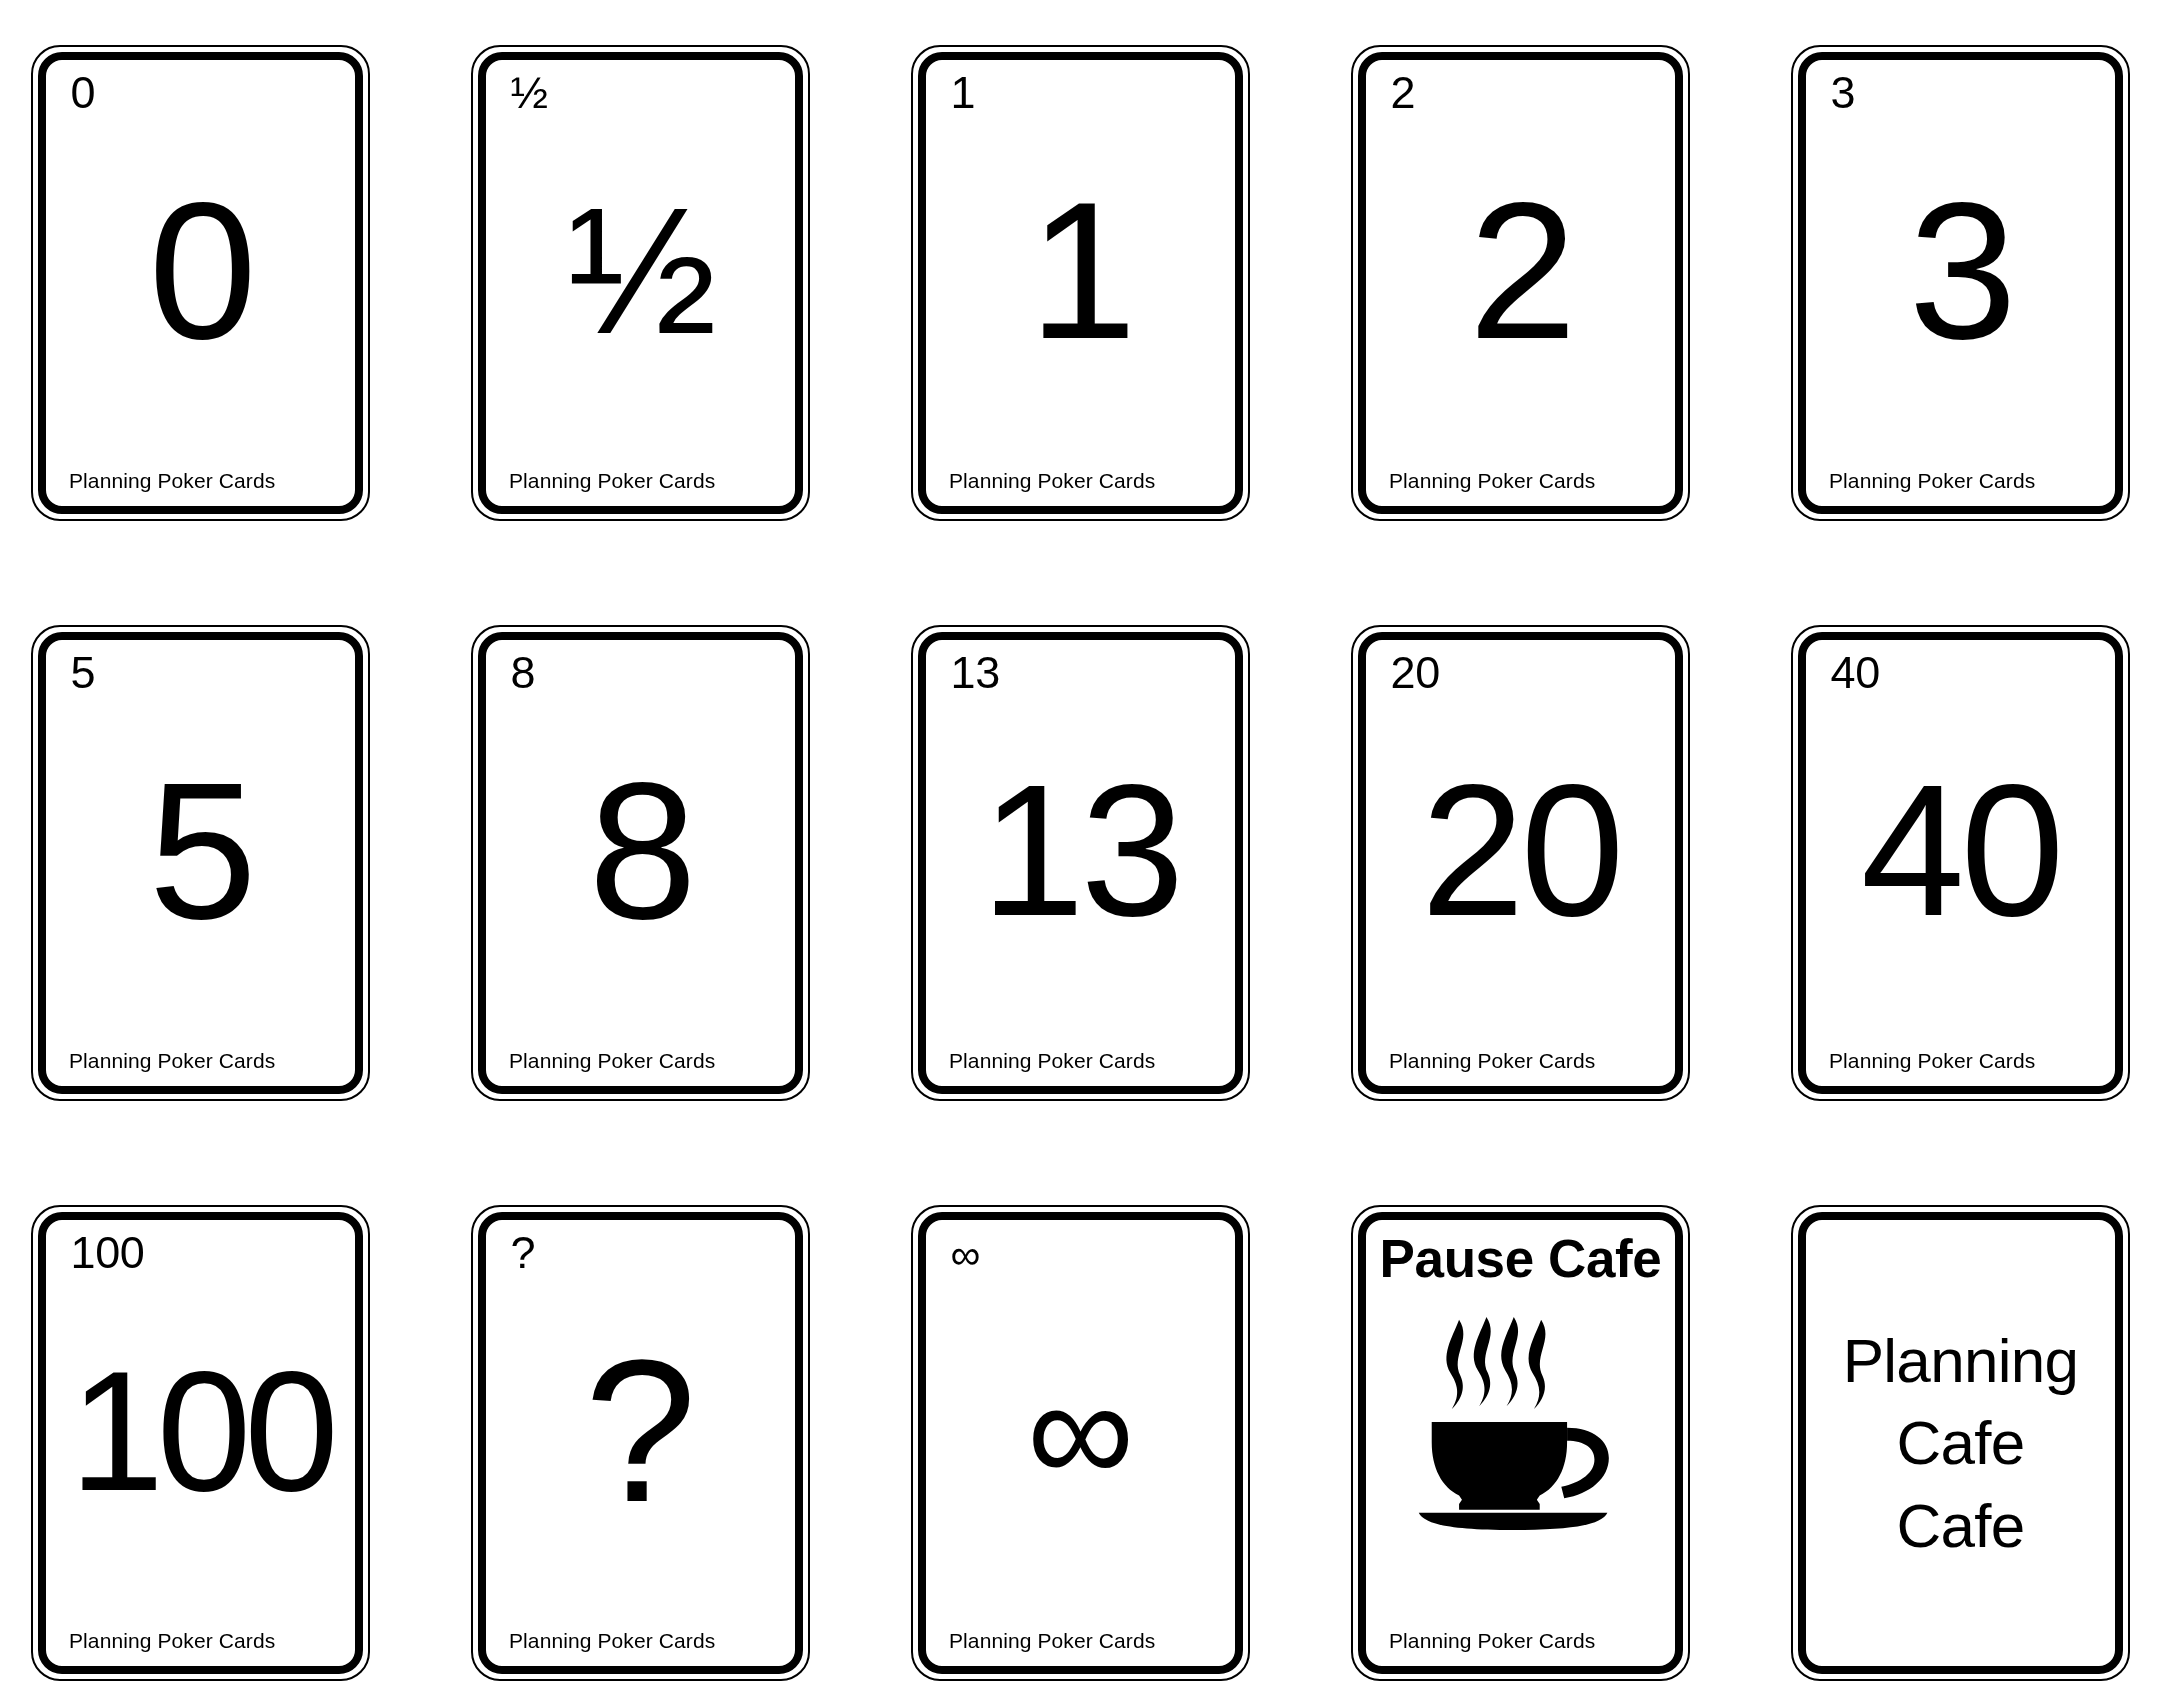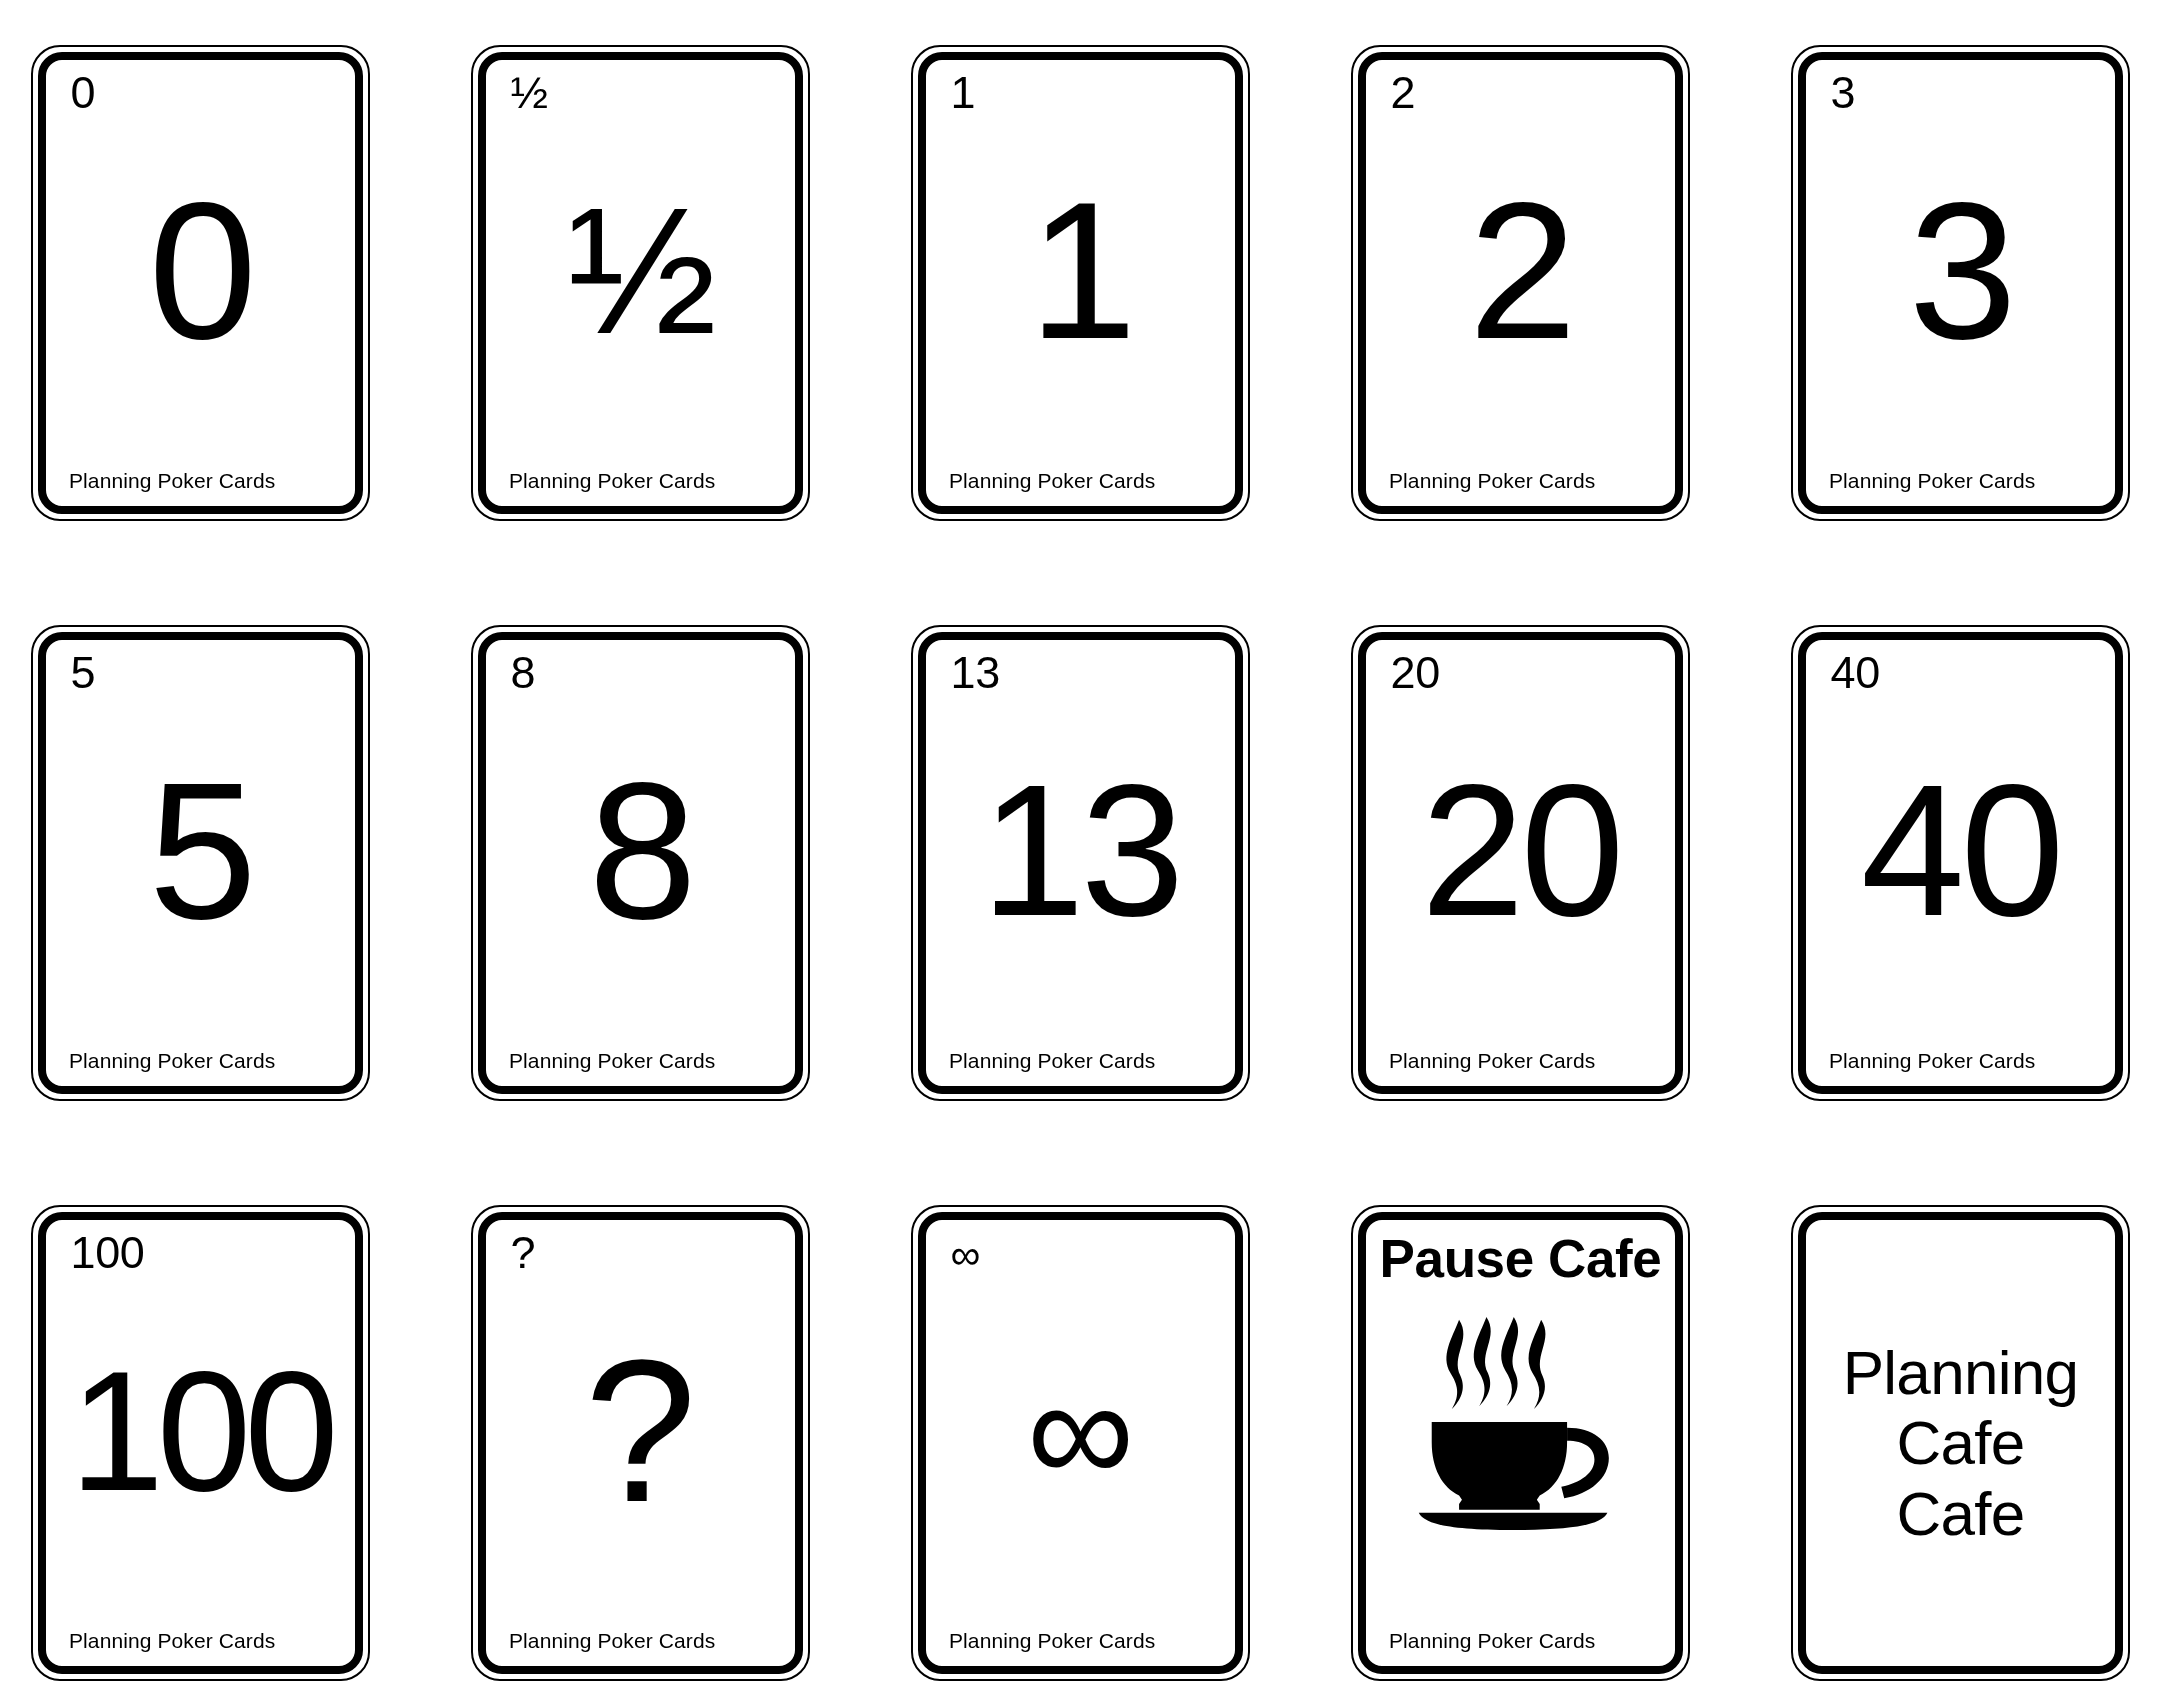--- a/index.html
+++ b/index.html
@@ -127,21 +127,21 @@
   .back-title {
     position: absolute;
     left: 20px;
     right: 20px;
     top: 0;
     bottom: 0;
     display: flex;
     flex-direction: column;
     align-items: center;
     justify-content: center;
-    gap: 1px;
+    gap: 13px;
     font-size: 62px;
     line-height: 1.12;
     font-weight: 400;
     letter-spacing: -0.7px;
     text-align: center;
   }
   .back-title span { display: block; }
 </style>
 </head>
 <body>

